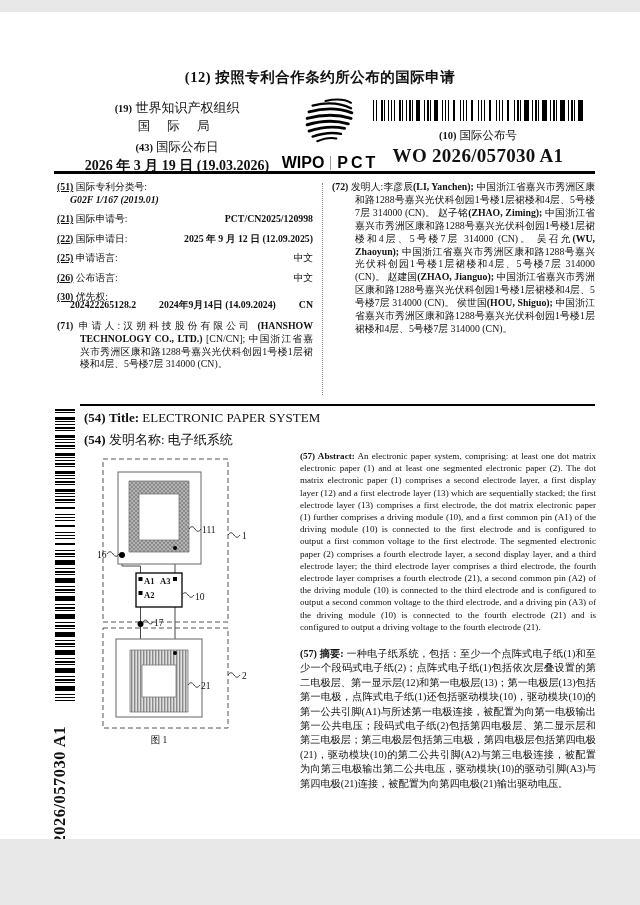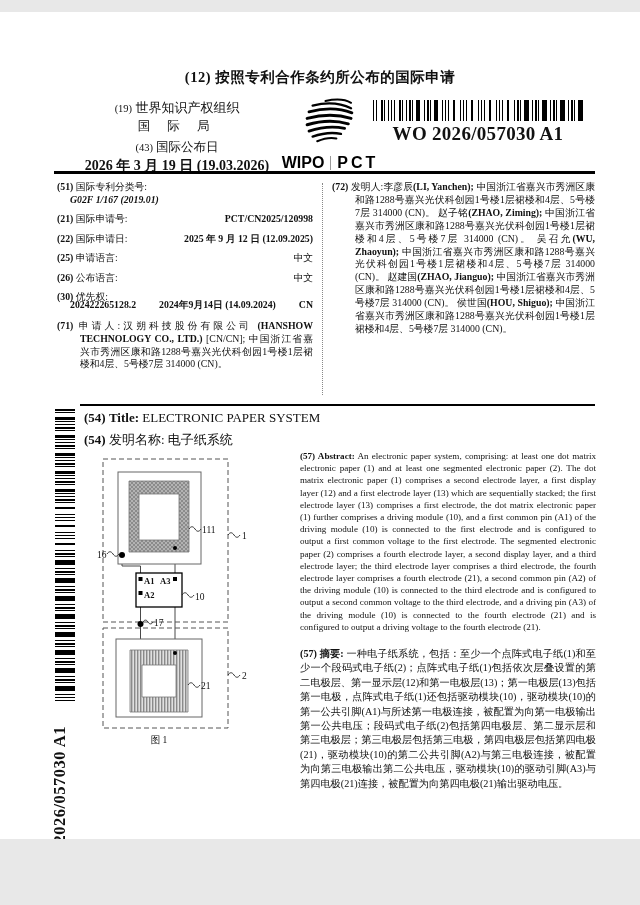--- a/index.html
+++ b/index.html
@@ -6,21 +6,21 @@
   .page {
     position:relative; width:640px; height:827px; background:#ffffff;
     font-family:"Liberation Serif","DejaVu Serif",serif; color:#111;
     overflow:hidden; margin:12px auto;padding-left:8px;
   }
   
   .pub-type { position:absolute; top:56px; left:0; width:640px; text-align:center;
     font-weight:bold; font-size:14.5px; letter-spacing:0.5px; }
   .hdr-left { position:absolute; top:87px; left:78px; width:198px; text-align:center;
     font-size:13px; line-height:17px; }
-  .hdr-left .code { font-weight:normal; font-size:10.5px; }
+  .hdr-left .code { font-weight:bold; font-size:10.5px; }
   .org-bureau { letter-spacing:7px; font-size:12.5px; margin-top:1px; }
   .pubdate-line { margin-top:4px; font-size:12.5px; }
   .pubdate-value { font-weight:bold; font-size:14px; margin-top:1px; }
   .hdr-logo { position:absolute; top:84px; left:274px; width:112px; text-align:center; }
   .logo-wordmark { margin-top:2px; font-family:"Liberation Sans","DejaVu Sans",sans-serif;
     font-weight:bold; font-size:16px; color:#000000; display:flex; align-items:center; justify-content:center; }
   .logo-sep { display:inline-block; width:0; height:14px; border-left:1.5px solid #9a9a9a; margin:0 6px; }
   .logo-pct { letter-spacing:3px; }
   .hdr-right { position:absolute; top:88px; left:368px; width:220px; text-align:center; }
   .hdr-barcode { height:21px; width:210px; margin:0 auto;
@@ -34,21 +34,21 @@
   .pubnum-label .code { font-weight:bold; font-size:10.5px; }
   .pubnum-value { margin-top:2px; font-weight:bold; font-size:19px; letter-spacing:0.3px; }
   .rule-thick { position:absolute; top:159px; left:54px; width:541px; height:3px; background:#000; }
   .rule-thin  { position:absolute; top:392px; left:80px; width:515px; height:1.6px; background:#000; }
   
   .biblio { position:absolute; top:169px; left:57px; width:538px; height:218px;
     font-size:9.8px; line-height:12.9px; }
   .col-divider { position:absolute; left:265px; top:2px; bottom:4px; border-left:1px dotted #888; }
   .col-left  { position:absolute; left:0; top:0; width:256px; }
   .col-right { position:absolute; left:275px; top:0; width:263px; }
-  .b-code { font-weight:bold; }
+  .b-code { font-weight:bold;text-decoration:underline; }
   .b-row { display:flex; justify-content:space-between; margin-bottom:6.5px; }
   .b-val { font-weight:bold; white-space:nowrap; }
   .b-val.plain { font-weight:normal; }
   .b-sub { padding-left:13px; margin-top:-5px; margin-bottom:6.5px; }
   .ipc-val { font-weight:bold; font-style:italic; }
   .prio-line { display:flex; justify-content:space-between; padding-left:13px; margin-top:-5px; font-weight:bold; }
   .hang { padding-left:23px; text-indent:-23px; text-align:justify; margin:0; }
   .applicant-p { margin-top:8px; }
   
   .side-barcode { position:absolute; left:55px; top:397px; width:20px; height:292px;
@@ -103,20 +103,21 @@
     </svg>
     <div class="logo-wordmark">
       <span>WIPO</span>
         <span class="logo-sep"></span>
         <span class="logo-pct">PCT</span>
     </div>
   </div>
 
   <div class="hdr-right">
     <div class="hdr-barcode"></div>
+    <div class="pubnum-label"><span class="code">(10)</span> <span>国际公布号</span></div>
     <div class="pubnum-value">WO 2026/057030 A1</div>
   </div>
 
   <div class="rule-thick"></div>
 
   <div class="biblio">
     <div class="col-divider"></div>
 
     <div class="col-left">
       <div><span class="b-code">(51)</span> <span>国际专利分类号:</span></div>

